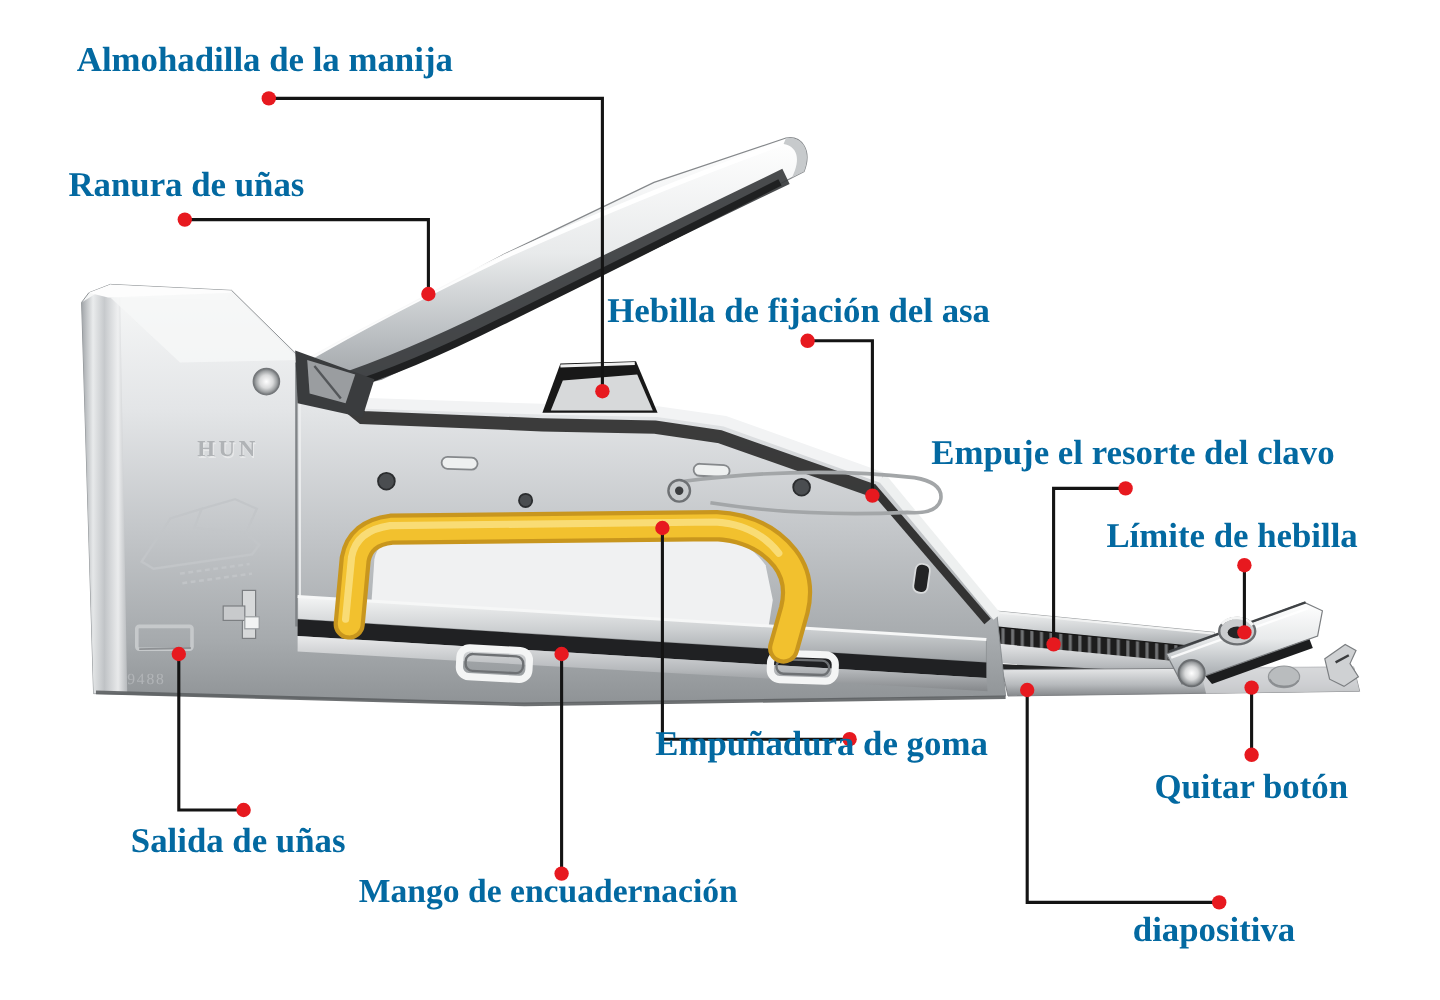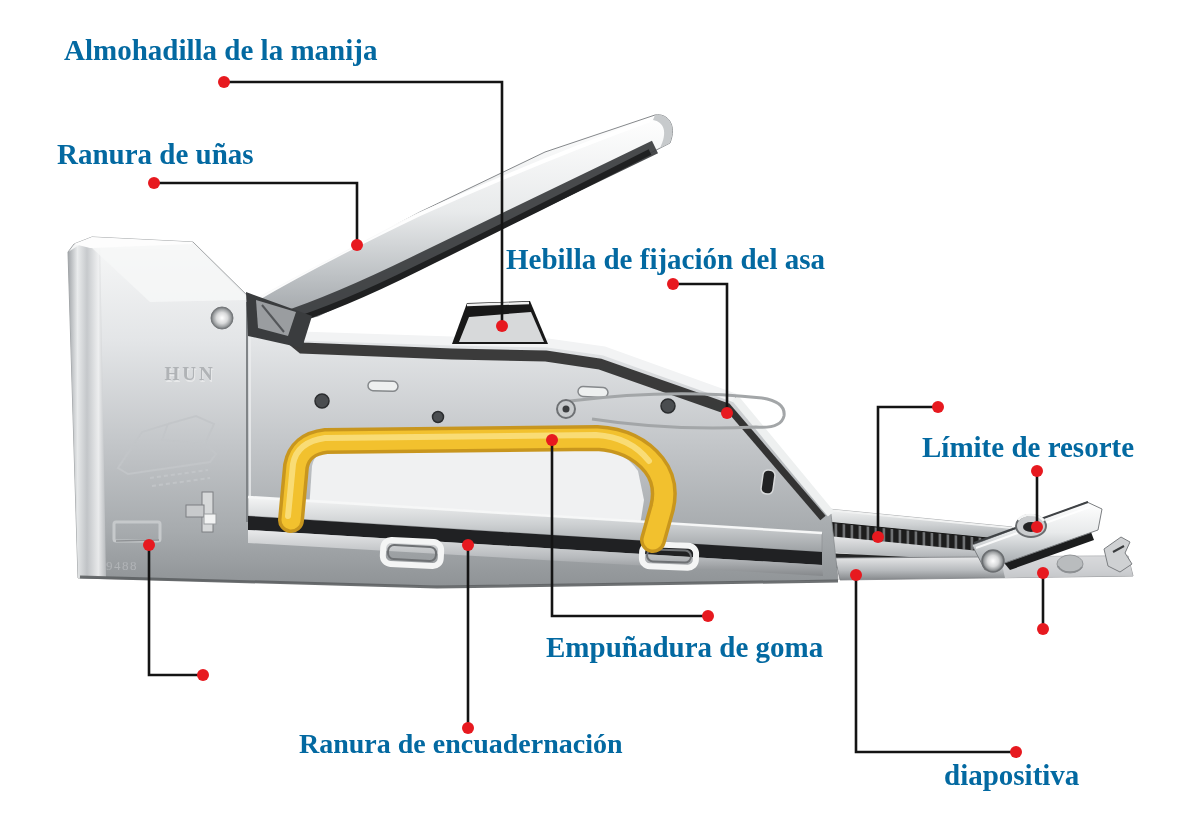--- a/index.html
+++ b/index.html
@@ -6,21 +6,21 @@
   .stage{position:relative;width:1200px;height:833px;background:#ffffff;overflow:hidden;
          font-family:"Liberation Serif","DejaVu Serif",serif;}
   .stage svg{position:absolute;left:0;top:0;}
   .callout{position:absolute;font-weight:700;font-size:29px;color:#0369a1;
            white-space:nowrap;line-height:1;letter-spacing:0px;}
   .c-almohadilla{left:64px;top:36px;}
   .c-mango{left:57px;top:140px;}
   .c-hebilla{left:506px;top:228px;margin-top:17px;}
   .c-empuje{left:776px;top:364px;}
   .c-limite{left:922px;top:433px;}
-  .c-empunadura{left:546px;top:633px;}
+  .c-empunadura{left:546px;top:606px;}
   .c-quitar{left:962px;top:642px;}
   .c-salida{left:109px;top:687px;}
   .c-ranura{left:299px;top:730px;font-size:28px;}
   .c-diapositiva{left:944px;top:761px;font-family:Liberation Serif, serif;}
   .connector{stroke:#141414;stroke-width:2.6;fill:none;}
   .dot{fill:#e7191f;stroke:none;}
 </style>
 </head>
 <body>
 
@@ -225,18 +225,21 @@
       <polyline class="connector" points="856,575 856,752 1016,752"></polyline>
       <circle class="dot" cx="856" cy="575" r="6"></circle>
       <circle class="dot" cx="1016" cy="752" r="6"></circle>
     </g>
   </g>
 </svg>
 
 <div class="callout c-almohadilla">Almohadilla de la manija</div>
 <div class="callout c-mango">Ranura de uñas</div>
 <div class="callout c-hebilla">Hebilla de fijación del asa</div>
-<div class="callout c-limite">Límite de resorte</div>
+<div class="callout c-empuje">Empuje el resorte del clavo</div>
+<div class="callout c-limite">Límite de hebilla</div>
 <div class="callout c-empunadura">Empuñadura de goma</div>
-<div class="callout c-ranura">Ranura de encuadernación</div>
+<div class="callout c-quitar">Quitar botón</div>
+<div class="callout c-salida">Salida de uñas</div>
+<div class="callout c-ranura">Mango de encuadernación</div>
 <div class="callout c-diapositiva">diapositiva</div>
 
 </div>
 
 </body></html>

